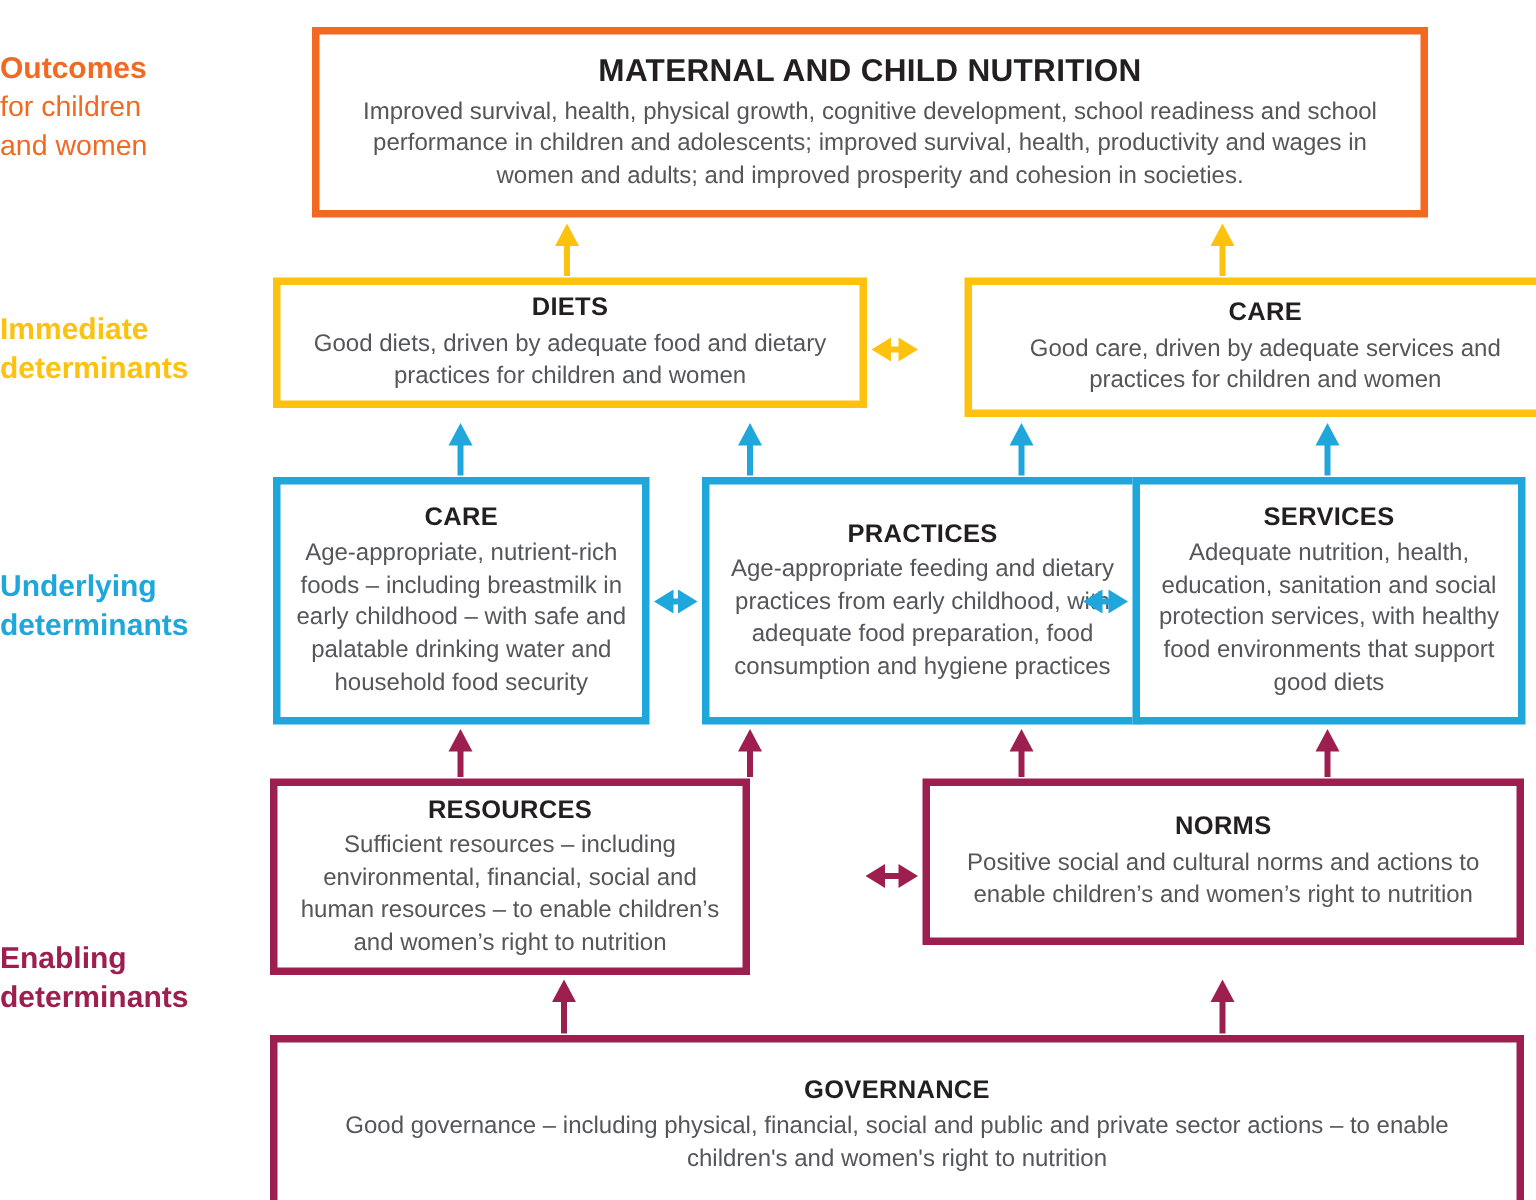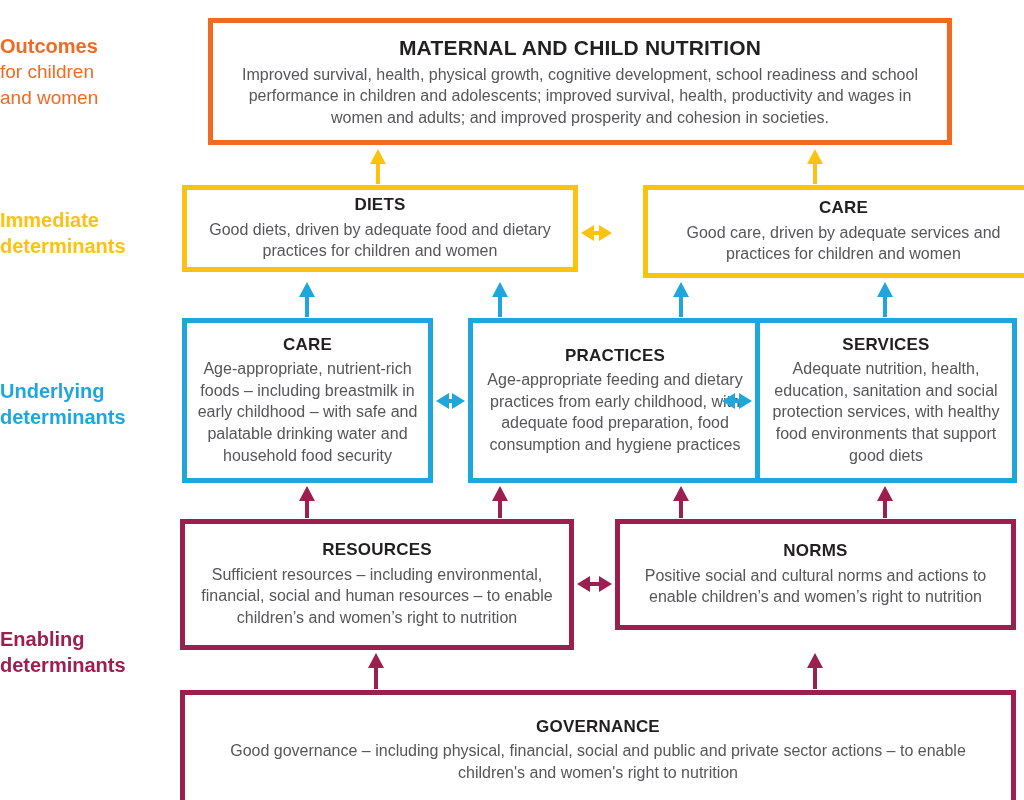--- a/index.html
+++ b/index.html
@@ -26,21 +26,21 @@
     letter-spacing:.2px;margin:0 0 3px 0;
   }
   .box .box-body{color:var(--body_text);font-size:16px;line-height:1.35;margin:0;}
   .box-outcome{left:182px;top:18px;width:744px;height:127px;border-color:var(--orange);padding:4px 20px;margin-left:26px;}
   .box-outcome .box-title{font-size:21px;margin-bottom:4px;}
   .box-diets{left:182px;top:185px;width:396px;height:87px;border-color:var(--yellow);padding:4px 20px;}
   .box-care{left:615px;top:185px;width:401px;height:93px;border-color:var(--yellow);padding:4px 20px;margin-left:28px;}
   .box-food{left:182px;top:318px;width:251px;height:165px;border-color:var(--blue);padding:4px 6px;}
   .box-practices{left:468px;top:318px;width:294px;height:165px;border-color:var(--blue);padding:4px 6px;}
   .box-services{left:755px;top:318px;width:262px;height:165px;border-color:var(--blue);padding:4px 8px;}
-  .box-resources{left:180px;top:519px;width:394px;height:131px;border-color:var(--maroon);padding:4px 14px;}
+  .box-resources{left:180px;top:519px;width:320px;height:131px;border-color:var(--maroon);padding:4px 14px;}
   .box-norms{left:615px;top:519px;width:401px;height:111px;border-color:var(--maroon);padding:4px 24px;}
   .box-governance{left:180px;top:690px;width:836px;height:120px;border-color:var(--maroon);padding:4px 28px;}
   
   #connector-svg{position:absolute;left:0;top:0;pointer-events:none;}
 </style>
 </head>
 <body>
 
 <div id="stage" style="--orange: #F26A21; --yellow: #FDC20F; --blue: #1FA7DC; --maroon: #9C1F50; --heading_text: #231F20; --body_text: #55565A;">
 

